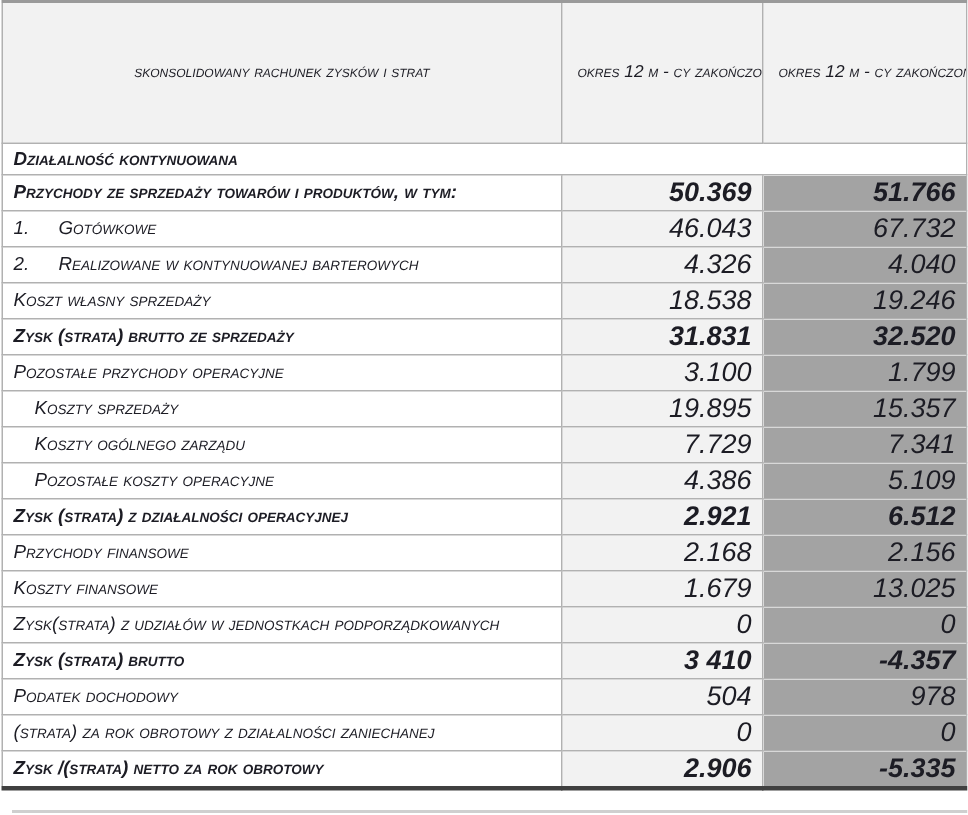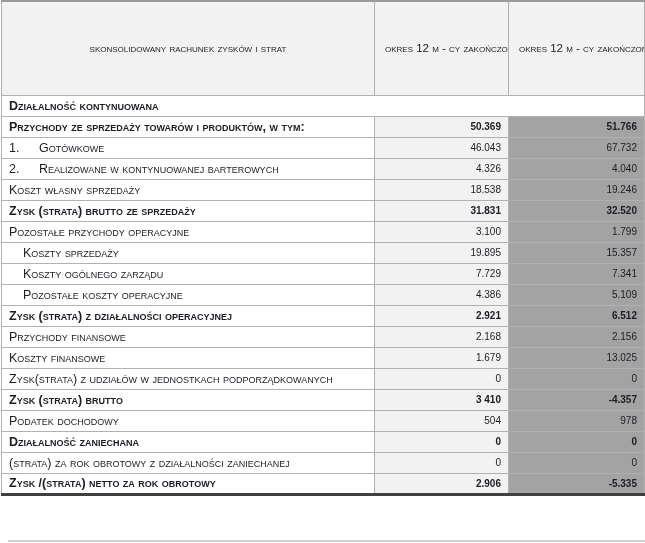--- a/index.html
+++ b/index.html
@@ -17,21 +17,21 @@
     table-layout: fixed;
     width: 643px;
     margin-left: 1px;
     margin-top: 0;
   }
   table.pnl th, table.pnl td {
     border: 1px solid #b1b1b1;
     overflow: hidden;
     white-space: nowrap;
   }
-  table.pnl { border-top: 2px solid #9a9a9a; border-bottom: 3px solid #404040; }
+  table.pnl { border-top: 2px solid #9a9a9a; border-bottom: 3px solid #404040; font-style: italic; }
 
   thead tr { height: 94px; }
   thead th {
     background: #f2f2f2;
     font-weight: 400;
     font-size: 11.5px;
     font-variant: small-caps;
     text-align: center;
     vertical-align: middle;
     line-height: 1.85;
@@ -53,21 +53,21 @@
   td.c-label.section { font-weight: 700; }
 
   .num {
     display: inline-block;
     width: 30px;
     font-variant: normal;
     font-size: 12.5px;
   }
 
   td.c-val {
-    font-size: 10px;
+    font-size: 18px;
     text-align: right;
     padding-right: 7px;
   }
   td.g { background: #f2f2f2; }
   td.w { background: #a3a3a3; }
 
   tr.bold td { font-weight: 700; }
 
   .next-line {
     position: absolute;
@@ -196,27 +196,20 @@
     <td class="c-val g">3 410</td>
     <td class="c-val w">-4.357</td>
   </tr>
         <tr>
     <td class="c-label">
       <span>Podatek dochodowy</span>
     </td>
     <td class="c-val g">504</td>
     <td class="c-val w">978</td>
   </tr>
-        <tr class="bold">
-    <td class="c-label">
-      <span>Działalność zaniechana</span>
-    </td>
-    <td class="c-val g">0</td>
-    <td class="c-val w">0</td>
-  </tr>
         <tr>
     <td class="c-label">
       <span>(strata) za rok obrotowy z działalności zaniechanej</span>
     </td>
     <td class="c-val g">0</td>
     <td class="c-val w">0</td>
   </tr>
         <tr class="bold">
     <td class="c-label">
       <span>Zysk /(strata) netto za rok obrotowy</span>

